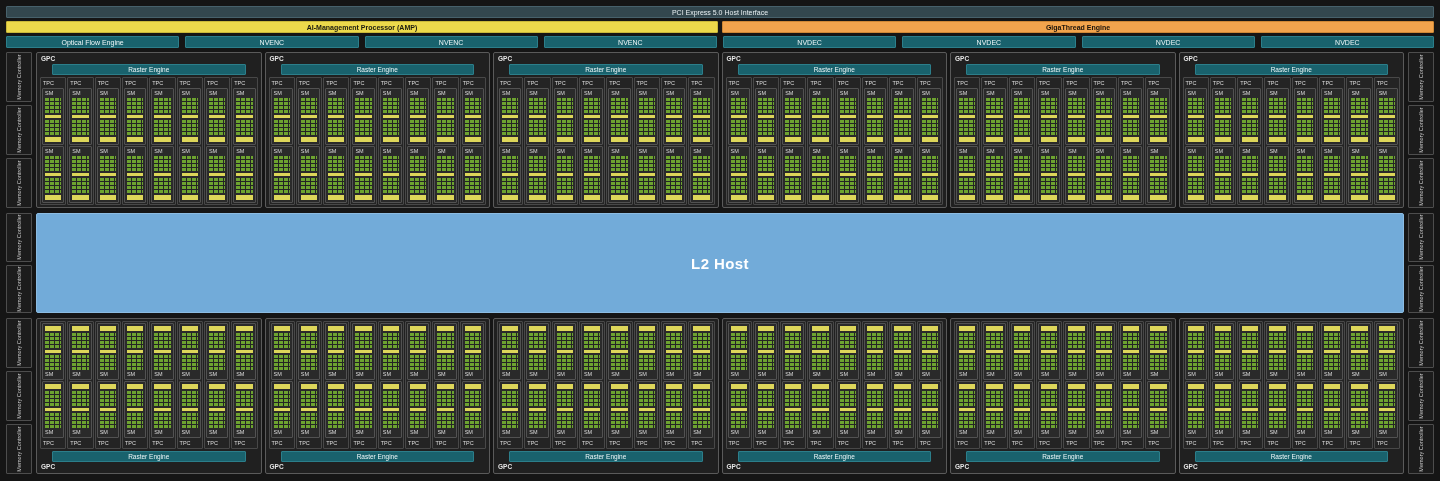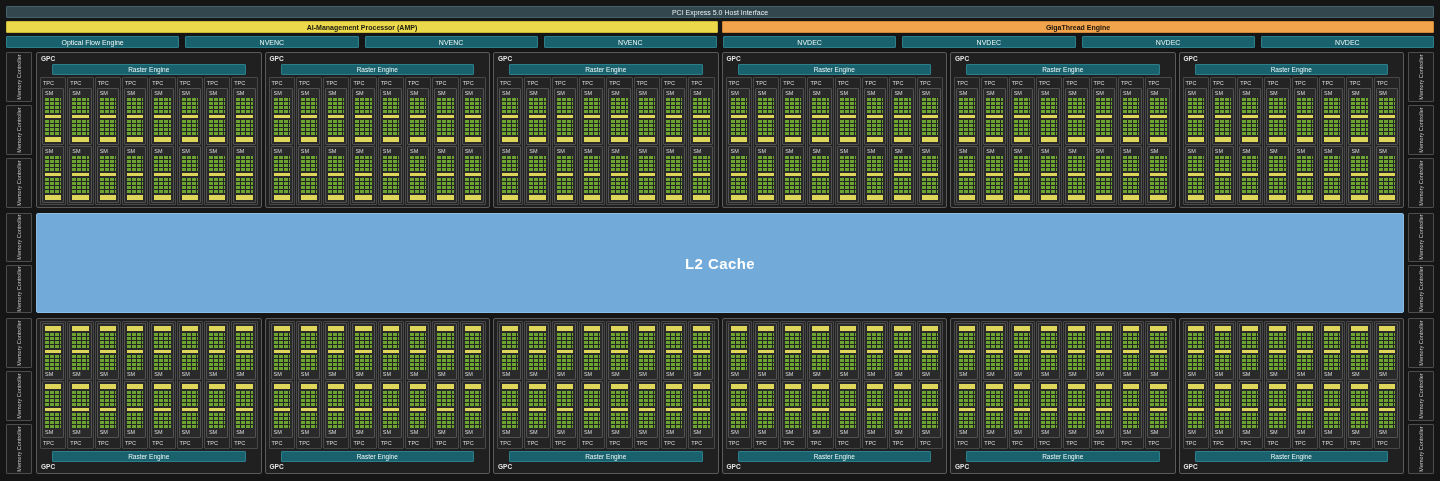--- a/index.html
+++ b/index.html
@@ -949,21 +949,21 @@
                   <div class="sm-label">SM</div>
                   <div class="cores"></div>
                   <div class="ybar thin"></div>
                   <div class="cores"></div>
                   <div class="ybar"></div>
                 </div>
               </div>
             </div>
           </div>
         </div>
-      <div class="l2">L2 Cache</div>
+      <div class="l2">L2 Host</div>
       <div class="gpc-row">
           <div class="gpc flip">
             <div class="gpc-label">GPC</div>
             <div class="raster">Raster Engine</div>
             <div class="tpcs">
               <div class="tpc">
                 <div class="tpc-label">TPC</div>
                 <div class="sm">
                   <div class="sm-label">SM</div>
                   <div class="cores"></div>

